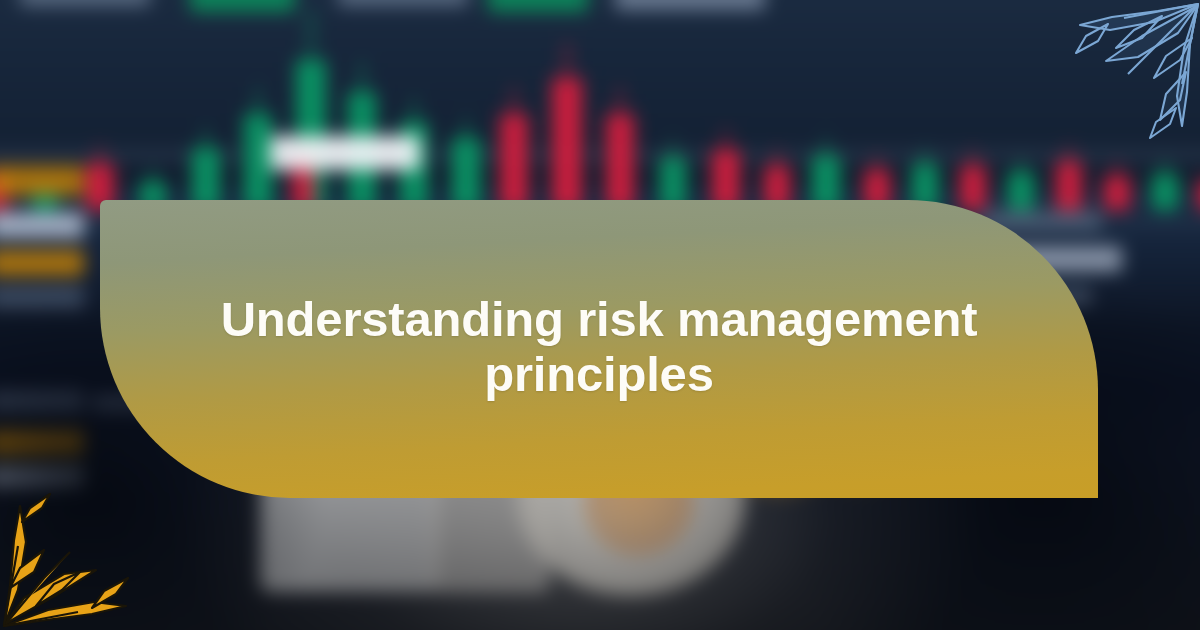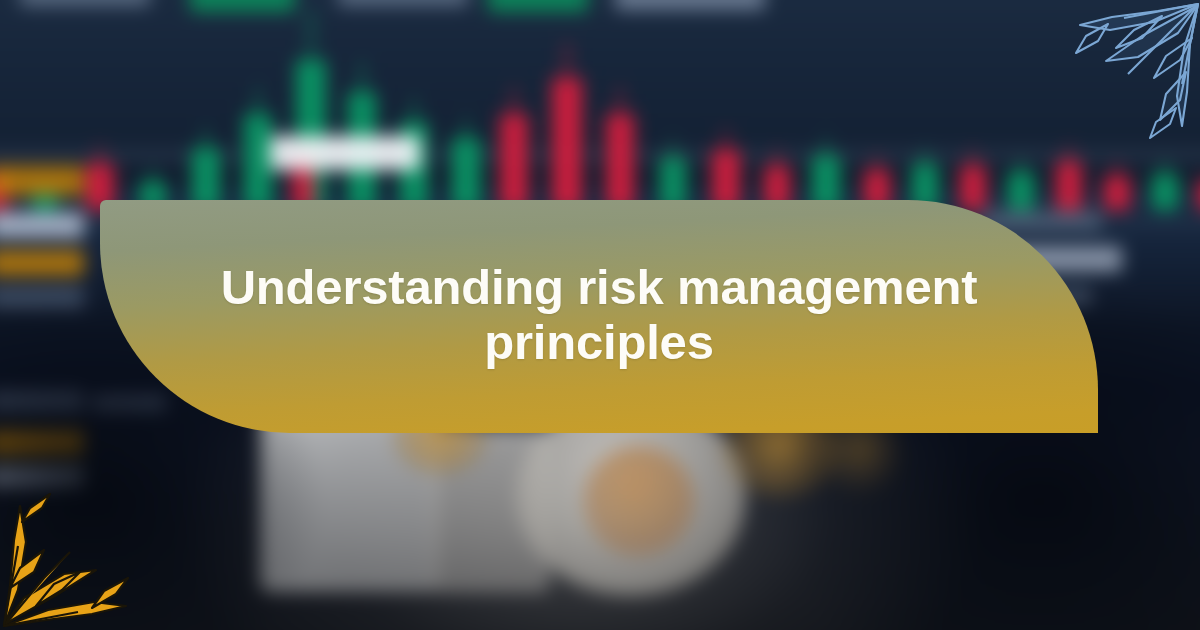--- a/index.html
+++ b/index.html
@@ -92,21 +92,21 @@
 
   
   .ornament { position:absolute; pointer-events:none; }
   .ornament-tr { right:0; top:0; width:150px; height:140px; }
   .ornament-bl { left:0; bottom:0; width:150px; height:140px; }
 
   
   .banner {
     position:absolute;
     left:100px; top:200px;
-    width:998px; height:233px;
+    width:998px; height:298px;
     background:linear-gradient(177deg,
       #919b83 0%,
       #8e9778 18%,
       #9b9a63 38%,
       #b09a45 58%,
       #bf9c33 76%,
       #c79e2a 92%,
       #c89e27 100%);
     border-top-left-radius:6px;
     border-top-right-radius:190px;

